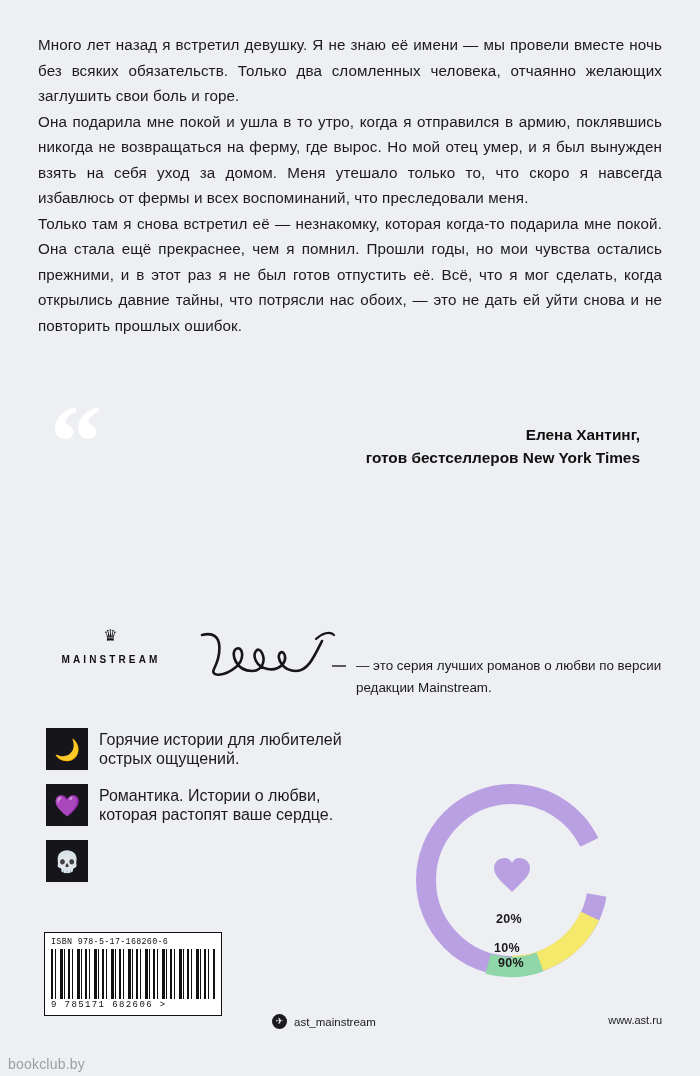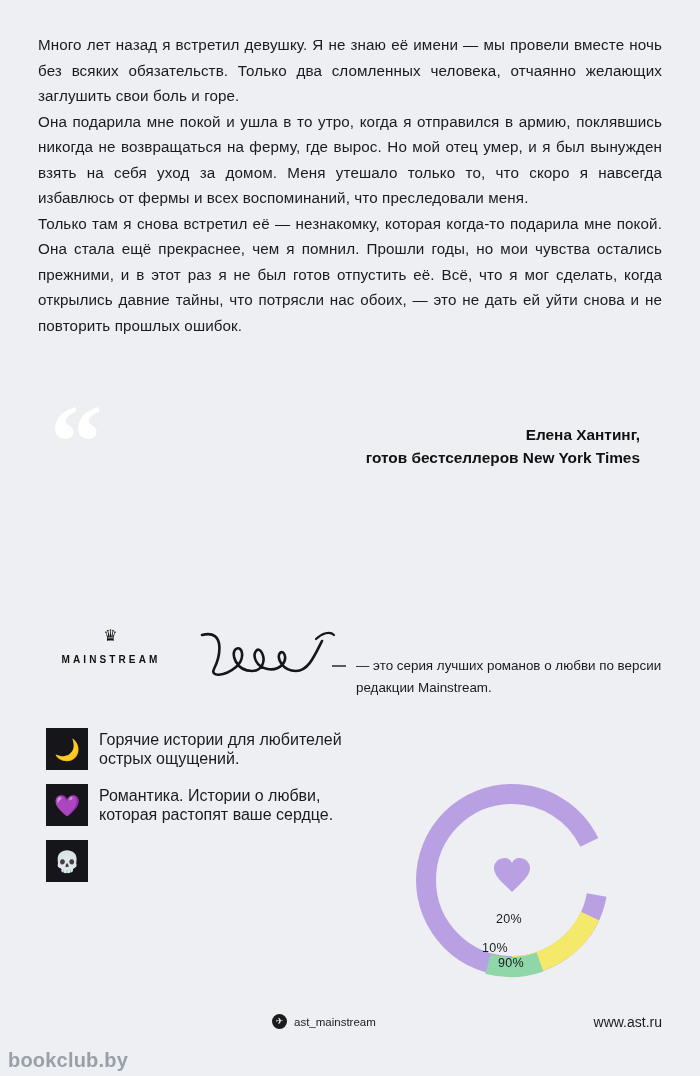--- a/index.html
+++ b/index.html
@@ -145,26 +145,26 @@
     position: absolute;
     left: 378px;
     top: 768px;
     width: 268px;
     height: 236px;
   }
   .chart svg { display: block; }
   .chart-label {
     position: absolute;
     font-size: 12.5px;
-    font-weight: 400;
+    font-weight: 700;
     color: #1b1b1d;
     letter-spacing: 0.3px;
   }
   .lbl-0 { left: 118px; top: 144px; }
-  .lbl-1 { left: 104px; top: 173px; }
+  .lbl-1 { left: 116px; top: 173px; }
   .lbl-2 { left: 120px; top: 188px; }
 
   
   .barcode-box {
     position: absolute;
     left: 44px;
     top: 932px;
     width: 178px;
     height: 84px;
     background: #fff;
@@ -213,32 +213,31 @@
     font-size: 9px;
     line-height: 15px;
     text-align: center;
     margin-right: 7px;
   }
   .tg-text { font-size: 11.5px; color: #1b1b1d; text-align: right; }
   .site {
     position: absolute;
     right: 38px;
     top: 1014px;
-    font-size: 14px;
+    font-size: 11px;
     color: #1b1b1d;
   }
 
   .watermark {
     position: absolute;
     left: 8px;
     bottom: 4px;
-    font-size: 20px;
+    font-size: 14px;
     color: #9aa0a8;
     letter-spacing: 0.2px;
-    font-weight: bold;
   }
 </style>
 </head>
 <body>
 
 <div class="page">
 
   <div class="blurb">
     <p>Много лет назад я встретил девушку. Я не знаю её имени — мы провели вместе ночь без всяких обязательств. Только два сломленных человека, отчаянно желающих заглушить свои боль и горе.</p>
     <p>Она подарила мне покой и ушла в то утро, когда я отправился в армию, поклявшись никогда не возвращаться на ферму, где вырос. Но мой отец умер, и я был вынужден взять на себя уход за домом. Меня утешало только то, что скоро я навсегда избавлюсь от фермы и всех воспоминаний, что преследовали меня.</p>
@@ -303,20 +302,25 @@
       <path d="M 110 196 A 86 86 0 0 0 162 194" fill="none" stroke="#8fd6a8" stroke-width="20"></path>
 
       <path d="M134 124 C124 114, 116 108, 116 100 C116 94, 121 90, 127 90 C130 90, 133 92, 134 95
                C135 92, 138 90, 141 90 C147 90, 152 94, 152 100 C152 108, 144 114, 134 124 Z" fill="#b9a0e3"></path>
     </svg>
     <div class="chart-label lbl-0">20%</div>
     <div class="chart-label lbl-1">10%</div>
     <div class="chart-label lbl-2">90%</div>
   </div>
 
+  <div class="barcode-box">
+    <div class="isbn-text">ISBN 978-5-17-168260-6</div>
+    <div class="bars"></div>
+    <div class="barcode-digits">9 785171 682606 &gt;</div>
+  </div>
 
   <div class="tg">
     <div class="tg-icon">✈</div>
     <div class="tg-text">ast_mainstream</div>
   </div>
   <div class="site">www.ast.ru</div>
 
   <div class="watermark">bookclub.by</div>
 </div>
 

